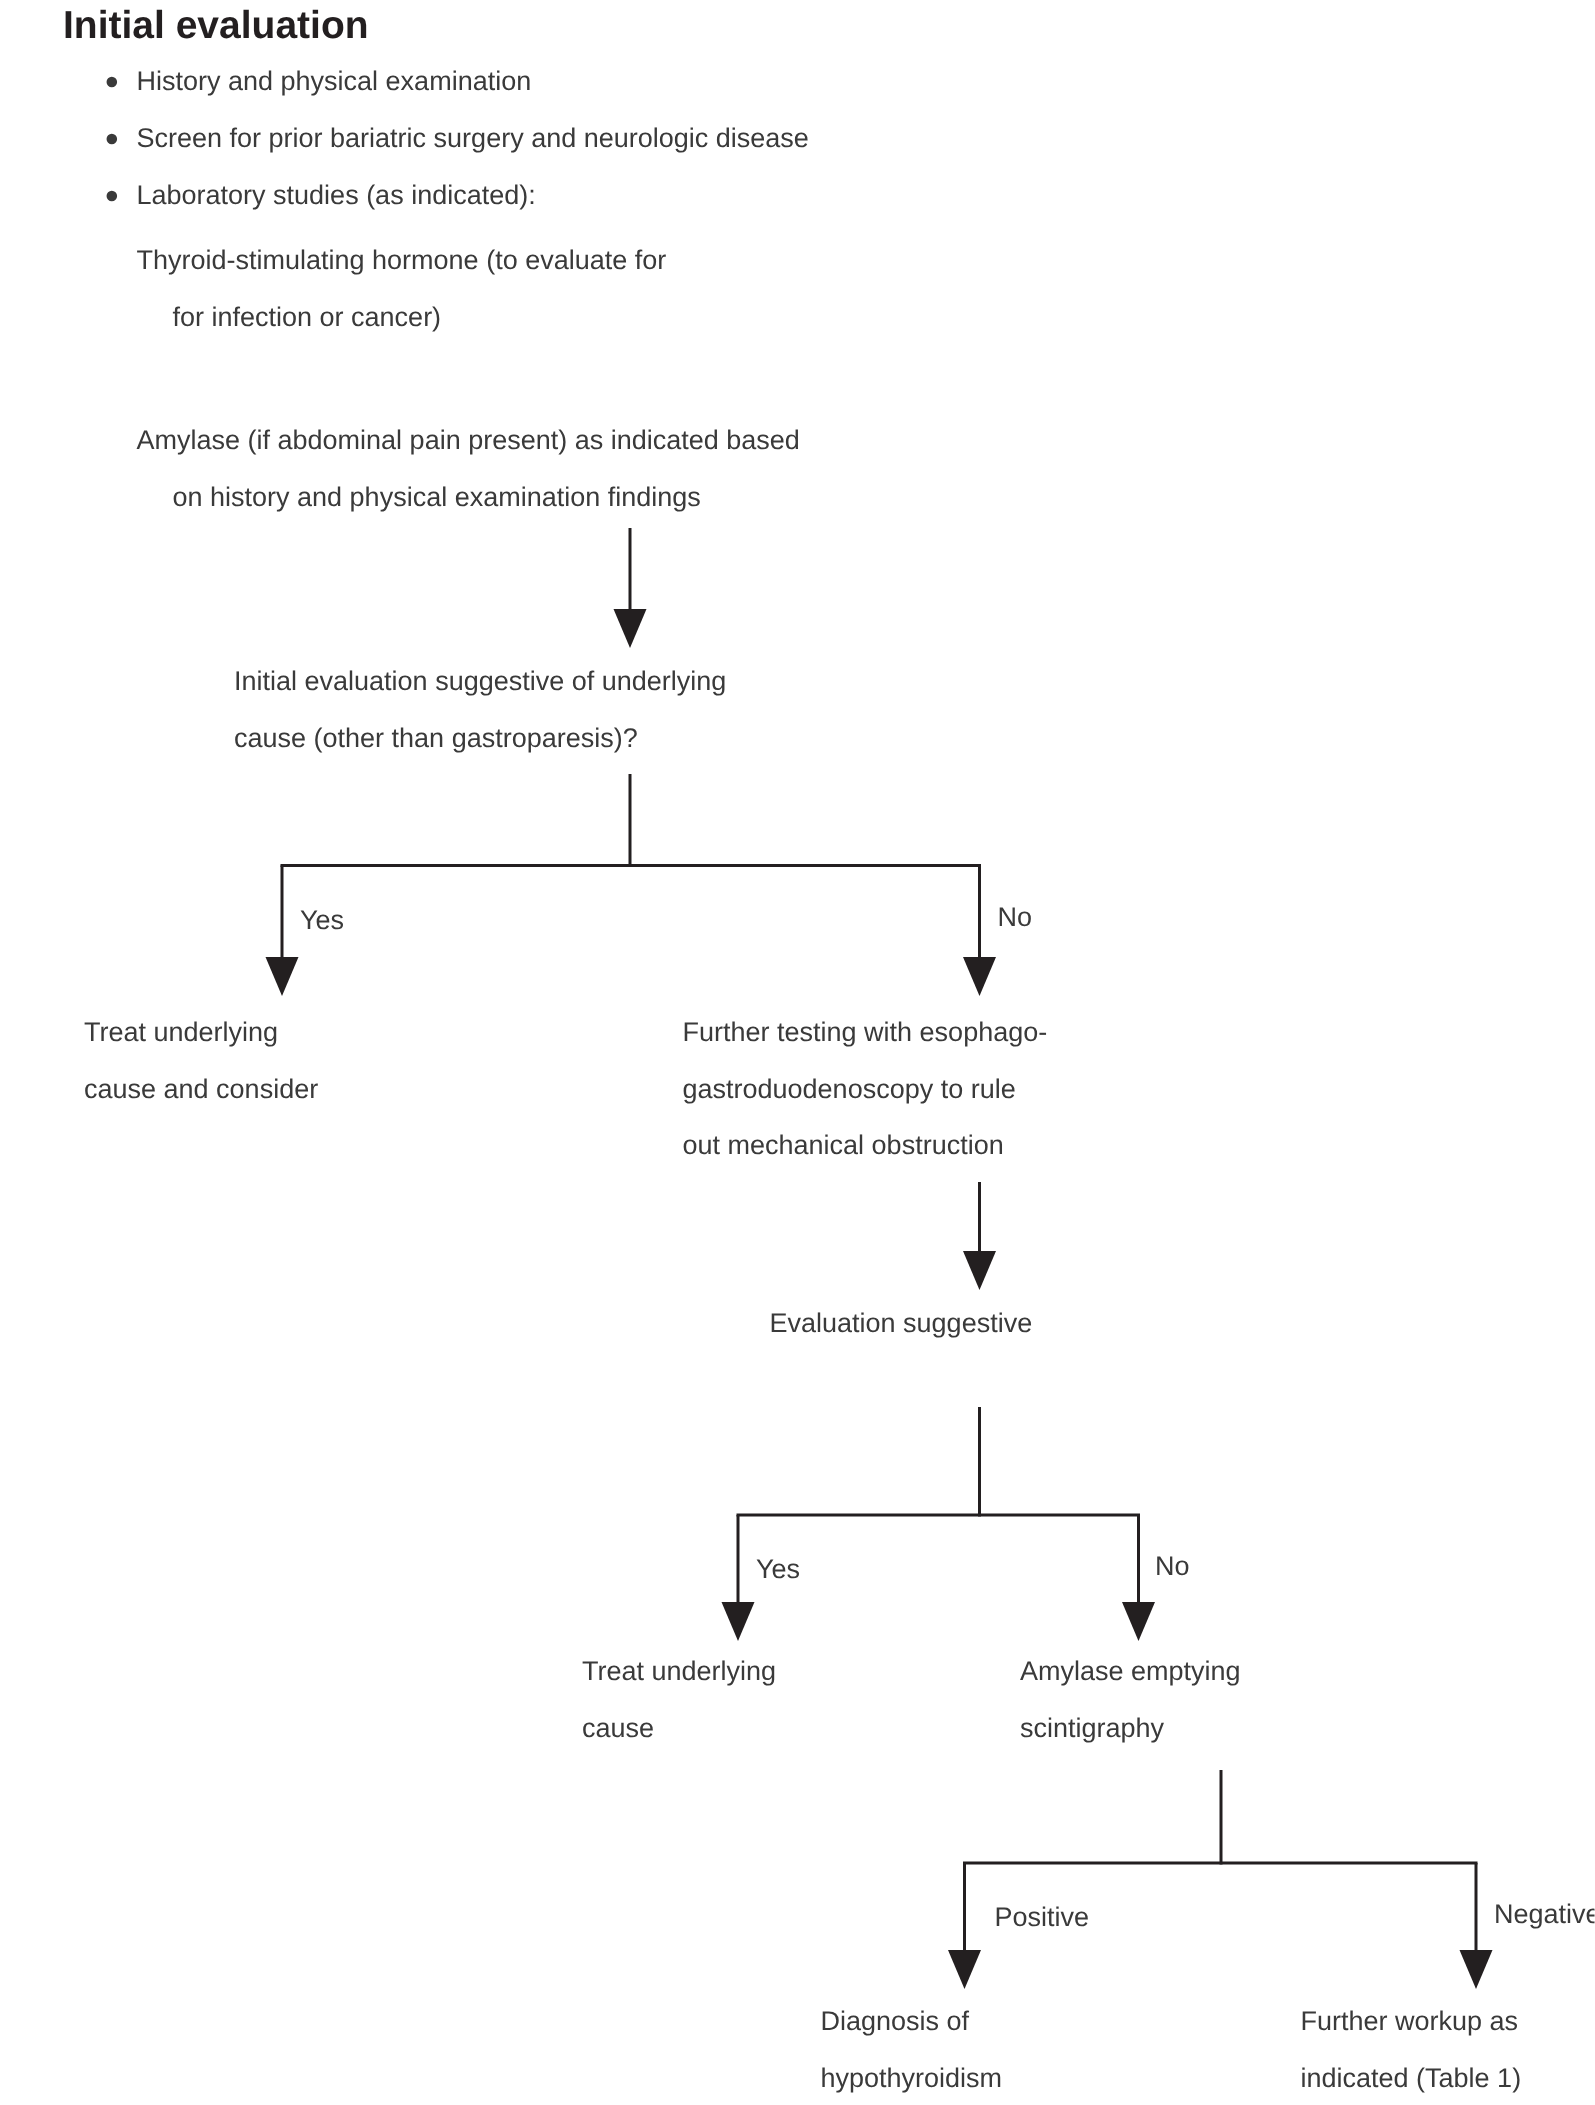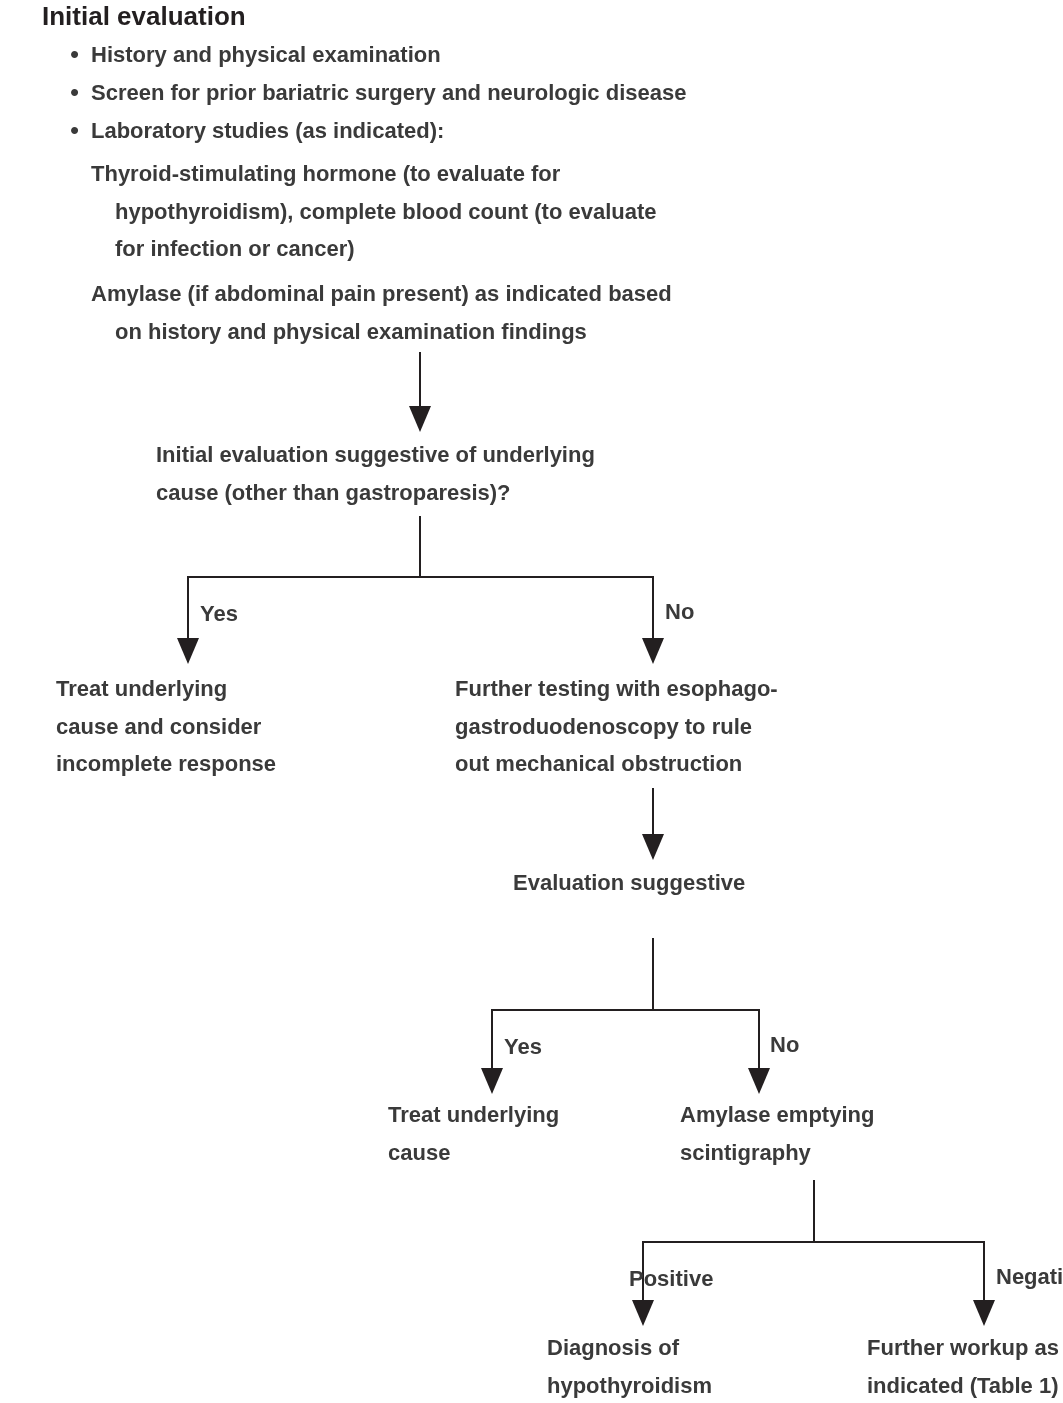--- a/index.html
+++ b/index.html
@@ -12,25 +12,24 @@
     width: 1063px;
     height: 1403px;
     background: #ffffff;
     font-family: "Liberation Sans", sans-serif;
     color: #3a3a3a;
     overflow: hidden;
     margin-left: 40px;
   }
   .abs { position: absolute; }
   .txt {
-    font-size: 22px;
+    font-size: 18px;
     line-height: 37.5px;
     color: #3a3a3a;
     white-space: nowrap;
-    font-weight: bold;
   }
   .title {
     font-size: 26px;
     font-weight: bold;
     color: #231f20;
     white-space: nowrap;
   }
   .bullet-row { display: flex; }
   .bullet-glyph {
     display: inline-block;
@@ -105,41 +104,39 @@
     <span class="bullet-glyph">•</span>
     <span class="txt">Screen for prior bariatric surgery and neurologic disease</span>
   </div>
   <div class="abs bullet-row" style="left:30px; top:112px;">
     <span class="bullet-glyph">•</span>
     <span class="txt">Laboratory studies (as indicated):</span>
   </div>
 
   <div class="abs txt node" style="left:51px; top:155px;">
     <div>Thyroid-stimulating hormone (to evaluate for</div>
-    <div class="indent2">hypothyroidism), complete blood count (to evaluate</div>
     <div class="indent2">for infection or cancer)</div>
   </div>
 
   <div class="abs txt node" style="left:51px; top:275px;">
     <div>Amylase (if abdominal pain present) as indicated based</div>
     <div class="indent2">on history and physical examination findings</div>
   </div>
 
   <div class="abs txt node" style="left:116px; top:436px;">
     <div>Initial evaluation suggestive of underlying</div>
     <div>cause (other than gastroparesis)?</div>
   </div>
 
   <div class="abs txt" style="left:160px; top:595px;">Yes</div>
   <div class="abs txt" style="left:625px; top:593px;">No</div>
 
   <div class="abs txt node" style="left:16px; top:670px;">
     <div>Treat underlying</div>
     <div>cause and consider</div>
-    <div>incomplete response</div>
   </div>
 
   <div class="abs txt node" style="left:415px; top:670px;">
     <div>Further testing with esophago-</div>
     <div>gastroduodenoscopy to rule</div>
     <div>out mechanical obstruction</div>
   </div>
 
   <div class="abs txt node" style="left:473px; top:864px;">
     <div>Evaluation suggestive</div>
@@ -151,21 +148,21 @@
   <div class="abs txt node" style="left:348px; top:1096px;">
     <div>Treat underlying</div>
     <div>cause</div>
   </div>
 
   <div class="abs txt node" style="left:640px; top:1096px;">
     <div>Amylase emptying</div>
     <div>scintigraphy</div>
   </div>
 
-  <div class="abs txt" style="left:589px; top:1260px;">Positive</div>
+  <div class="abs txt" style="left:623px; top:1260px;">Positive</div>
   <div class="abs txt" style="left:956px; top:1258px;">Negative</div>
 
   <div class="abs txt node" style="left:507px; top:1329px;">
     <div>Diagnosis of</div>
     <div>hypothyroidism</div>
   </div>
 
   <div class="abs txt node" style="left:827px; top:1329px;">
     <div>Further workup as</div>
     <div>indicated (Table 1)</div>

